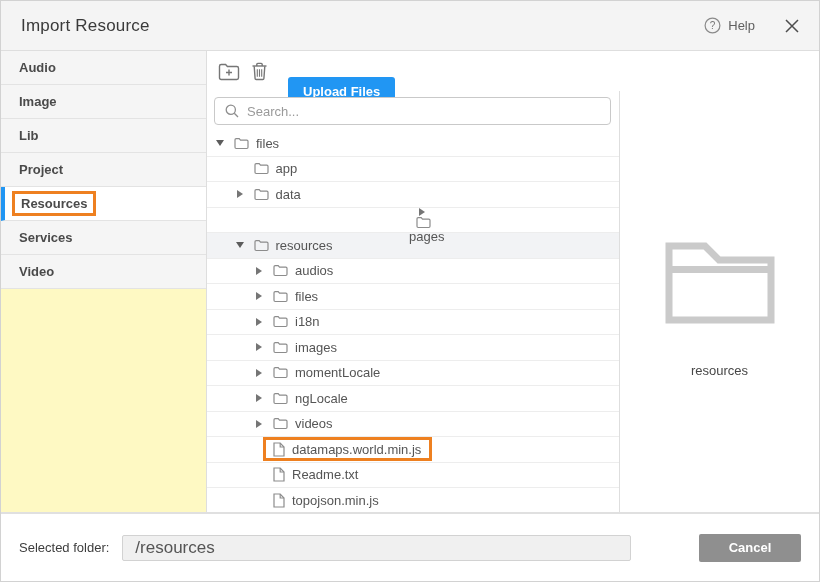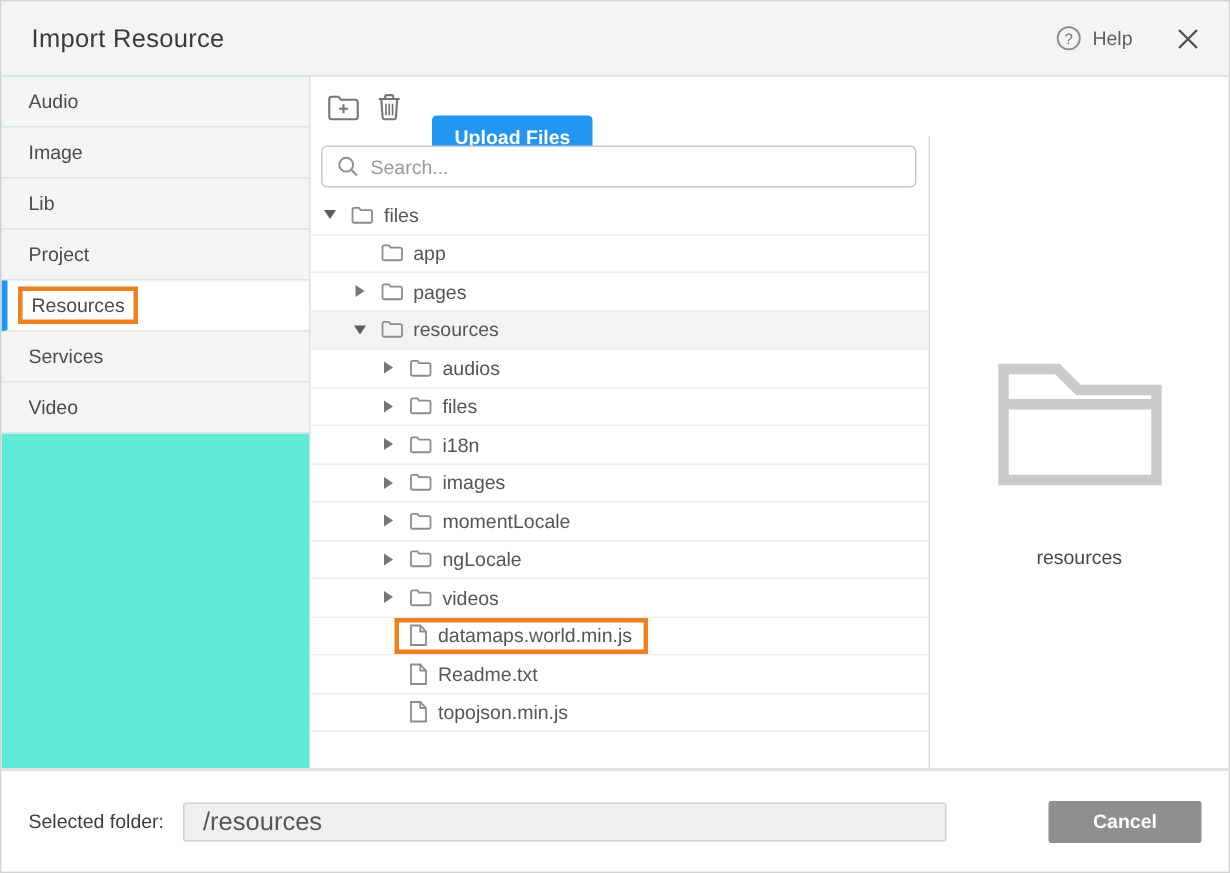--- a/index.html
+++ b/index.html
@@ -18,21 +18,21 @@
     display:flex; align-items:center; padding:0 20px;
   }
   .hdr-title{ font-size:17px; color:#3a3a3a; letter-spacing:.2px; }
   .hdr-spacer{ flex:1; }
   .help{ display:flex; align-items:center; gap:7px; color:#5f5f5f; font-size:13px; cursor:pointer; }
   .close{ margin-left:30px; cursor:pointer; display:flex; align-items:center; }
 
   
   .bdy{ flex:1; display:flex; min-height:0; }
 
-  .sidebar{ width:205px; flex:none; background:#5eead4; }
+  .sidebar{ width:205px; flex:none; background:#fef9c3;font-weight:bold; }
   .side-item{
     height:34px; display:flex; align-items:center; padding-left:18px;
     background:#f5f5f5; border-bottom:1px solid #e3e3e3;
     font-size:13px; color:#4a4a4a; cursor:pointer;
   }
   .side-item.selected{
     background:#fff; border-left:4px solid var(--accent,#2196f3); padding-left:14px;
   }
   .side-item.selected .side-label{
     border:3px solid var(--orange,#ee8020); padding:2px 6px; margin-left:-7px;
@@ -206,20 +206,31 @@
               </div>
               <div class="row" style="padding-left: 27.5px;">
                 <span class="arrowbox">
                   <span class="tri-right"></span>
                 </span>
                 <span class="nodeicon">
                   <svg width="15" height="13" viewBox="0 0 15 13">
                     <path d="M1 2.8 q0-1.2 1.2-1.2 h3 l1.3 1.5 h6.3 q1.2 0 1.2 1.2 v6 q0 1.2 -1.2 1.2 h-10.6 q-1.2 0 -1.2 -1.2 z" fill="none" stroke="#8c8c8c" stroke-width="1.2"></path>
                   </svg>
                 </span>
+                <span>data</span>
+              </div>
+              <div class="row" style="padding-left: 27.5px; flex-direction: column;">
+                <span class="arrowbox">
+                  <span class="tri-right"></span>
+                </span>
+                <span class="nodeicon">
+                  <svg width="15" height="13" viewBox="0 0 15 13">
+                    <path d="M1 2.8 q0-1.2 1.2-1.2 h3 l1.3 1.5 h6.3 q1.2 0 1.2 1.2 v6 q0 1.2 -1.2 1.2 h-10.6 q-1.2 0 -1.2 -1.2 z" fill="none" stroke="#8c8c8c" stroke-width="1.2"></path>
+                  </svg>
+                </span>
                 <span>pages</span>
               </div>
               <div class="row selected" style="padding-left: 27.5px;">
                 <span class="arrowbox">
                   <span class="tri-down"></span>
                 </span>
                 <span class="nodeicon">
                   <svg width="15" height="13" viewBox="0 0 15 13">
                     <path d="M1 2.8 q0-1.2 1.2-1.2 h3 l1.3 1.5 h6.3 q1.2 0 1.2 1.2 v6 q0 1.2 -1.2 1.2 h-10.6 q-1.2 0 -1.2 -1.2 z" fill="none" stroke="#8c8c8c" stroke-width="1.2"></path>
                   </svg>

